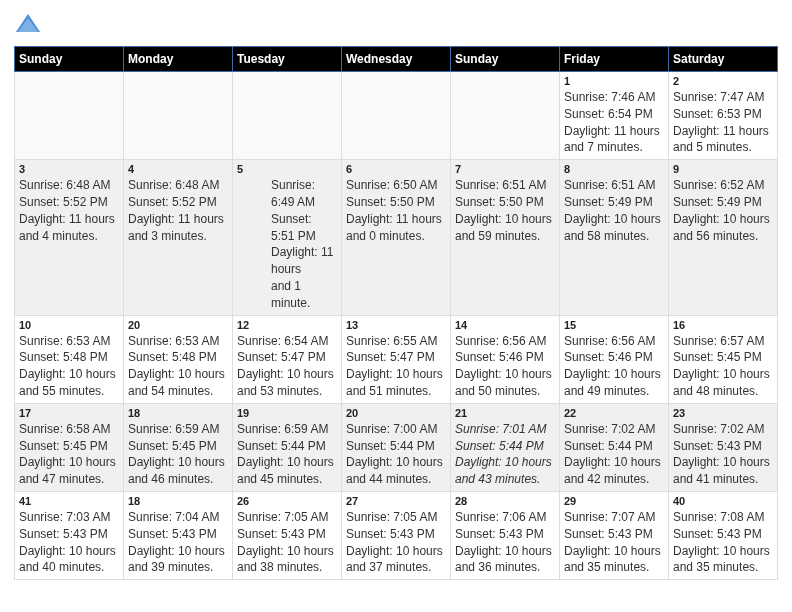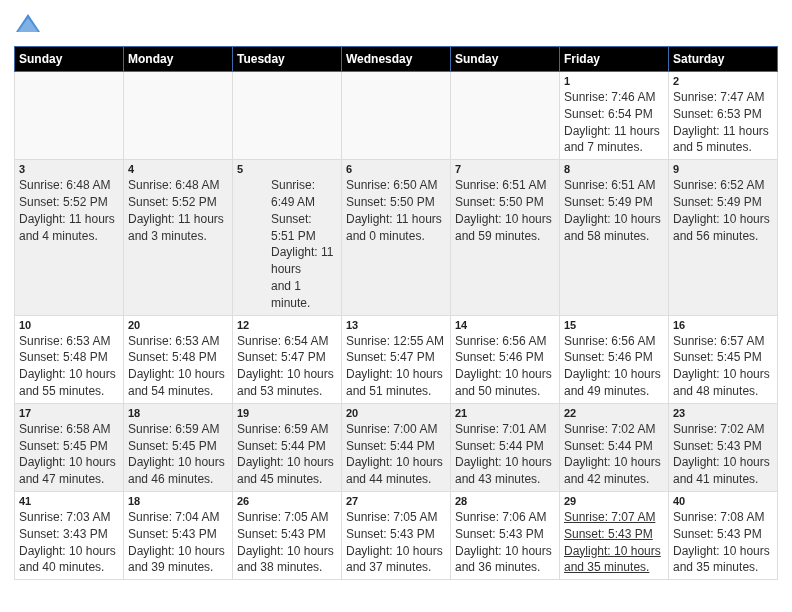--- a/index.html
+++ b/index.html
@@ -213,21 +213,21 @@
           </td>
           <td>
             <div class="day-num">12</div>
             <div class="day-info" style="white-space: pre-line;">Sunrise: 6:54 AM
 Sunset: 5:47 PM
 Daylight: 10 hours
 and 53 minutes.</div>
           </td>
           <td>
             <div class="day-num">13</div>
-            <div class="day-info" style="white-space: pre-line;">Sunrise: 12:55 AM
+            <div class="day-info" style="white-space: pre-line;">Sunrise: 6:55 AM
 Sunset: 5:47 PM
 Daylight: 10 hours
 and 51 minutes.</div>
           </td>
           <td>
             <div class="day-num">14</div>
             <div class="day-info" style="white-space: pre-line;">Sunrise: 6:56 AM
 Sunset: 5:46 PM
 Daylight: 10 hours
 and 50 minutes.</div>
@@ -271,21 +271,21 @@
           </td>
           <td>
             <div class="day-num">20</div>
             <div class="day-info" style="white-space: pre-line;">Sunrise: 7:00 AM
 Sunset: 5:44 PM
 Daylight: 10 hours
 and 44 minutes.</div>
           </td>
           <td>
             <div class="day-num">21</div>
-            <div class="day-info" style="white-space: pre-line;">Sunrise: 7:01 AM
+            <div class="day-info" style="white-space: pre-line; font-style: italic;">Sunrise: 7:01 AM
 Sunset: 5:44 PM
 Daylight: 10 hours
 and 43 minutes.</div>
           </td>
           <td>
             <div class="day-num">22</div>
             <div class="day-info" style="white-space: pre-line;">Sunrise: 7:02 AM
 Sunset: 5:44 PM
 Daylight: 10 hours
 and 42 minutes.</div>
@@ -295,21 +295,21 @@
             <div class="day-info" style="white-space: pre-line;">Sunrise: 7:02 AM
 Sunset: 5:43 PM
 Daylight: 10 hours
 and 41 minutes.</div>
           </td>
         </tr>
         <tr>
           <td>
             <div class="day-num">41</div>
             <div class="day-info" style="white-space: pre-line;">Sunrise: 7:03 AM
-Sunset: 3:43 PM
+Sunset: 5:43 PM
 Daylight: 10 hours
 and 40 minutes.</div>
           </td>
           <td>
             <div class="day-num">18</div>
             <div class="day-info" style="white-space: pre-line;">Sunrise: 7:04 AM
 Sunset: 5:43 PM
 Daylight: 10 hours
 and 39 minutes.</div>
           </td>
@@ -329,21 +329,21 @@
           </td>
           <td>
             <div class="day-num">28</div>
             <div class="day-info" style="white-space: pre-line;">Sunrise: 7:06 AM
 Sunset: 5:43 PM
 Daylight: 10 hours
 and 36 minutes.</div>
           </td>
           <td>
             <div class="day-num">29</div>
-            <div class="day-info" style="white-space: pre-line; text-decoration: underline;">Sunrise: 7:07 AM
+            <div class="day-info" style="white-space: pre-line;">Sunrise: 7:07 AM
 Sunset: 5:43 PM
 Daylight: 10 hours
 and 35 minutes.</div>
           </td>
           <td>
             <div class="day-num">40</div>
             <div class="day-info" style="white-space: pre-line;">Sunrise: 7:08 AM
 Sunset: 5:43 PM
 Daylight: 10 hours
 and 35 minutes.</div>

